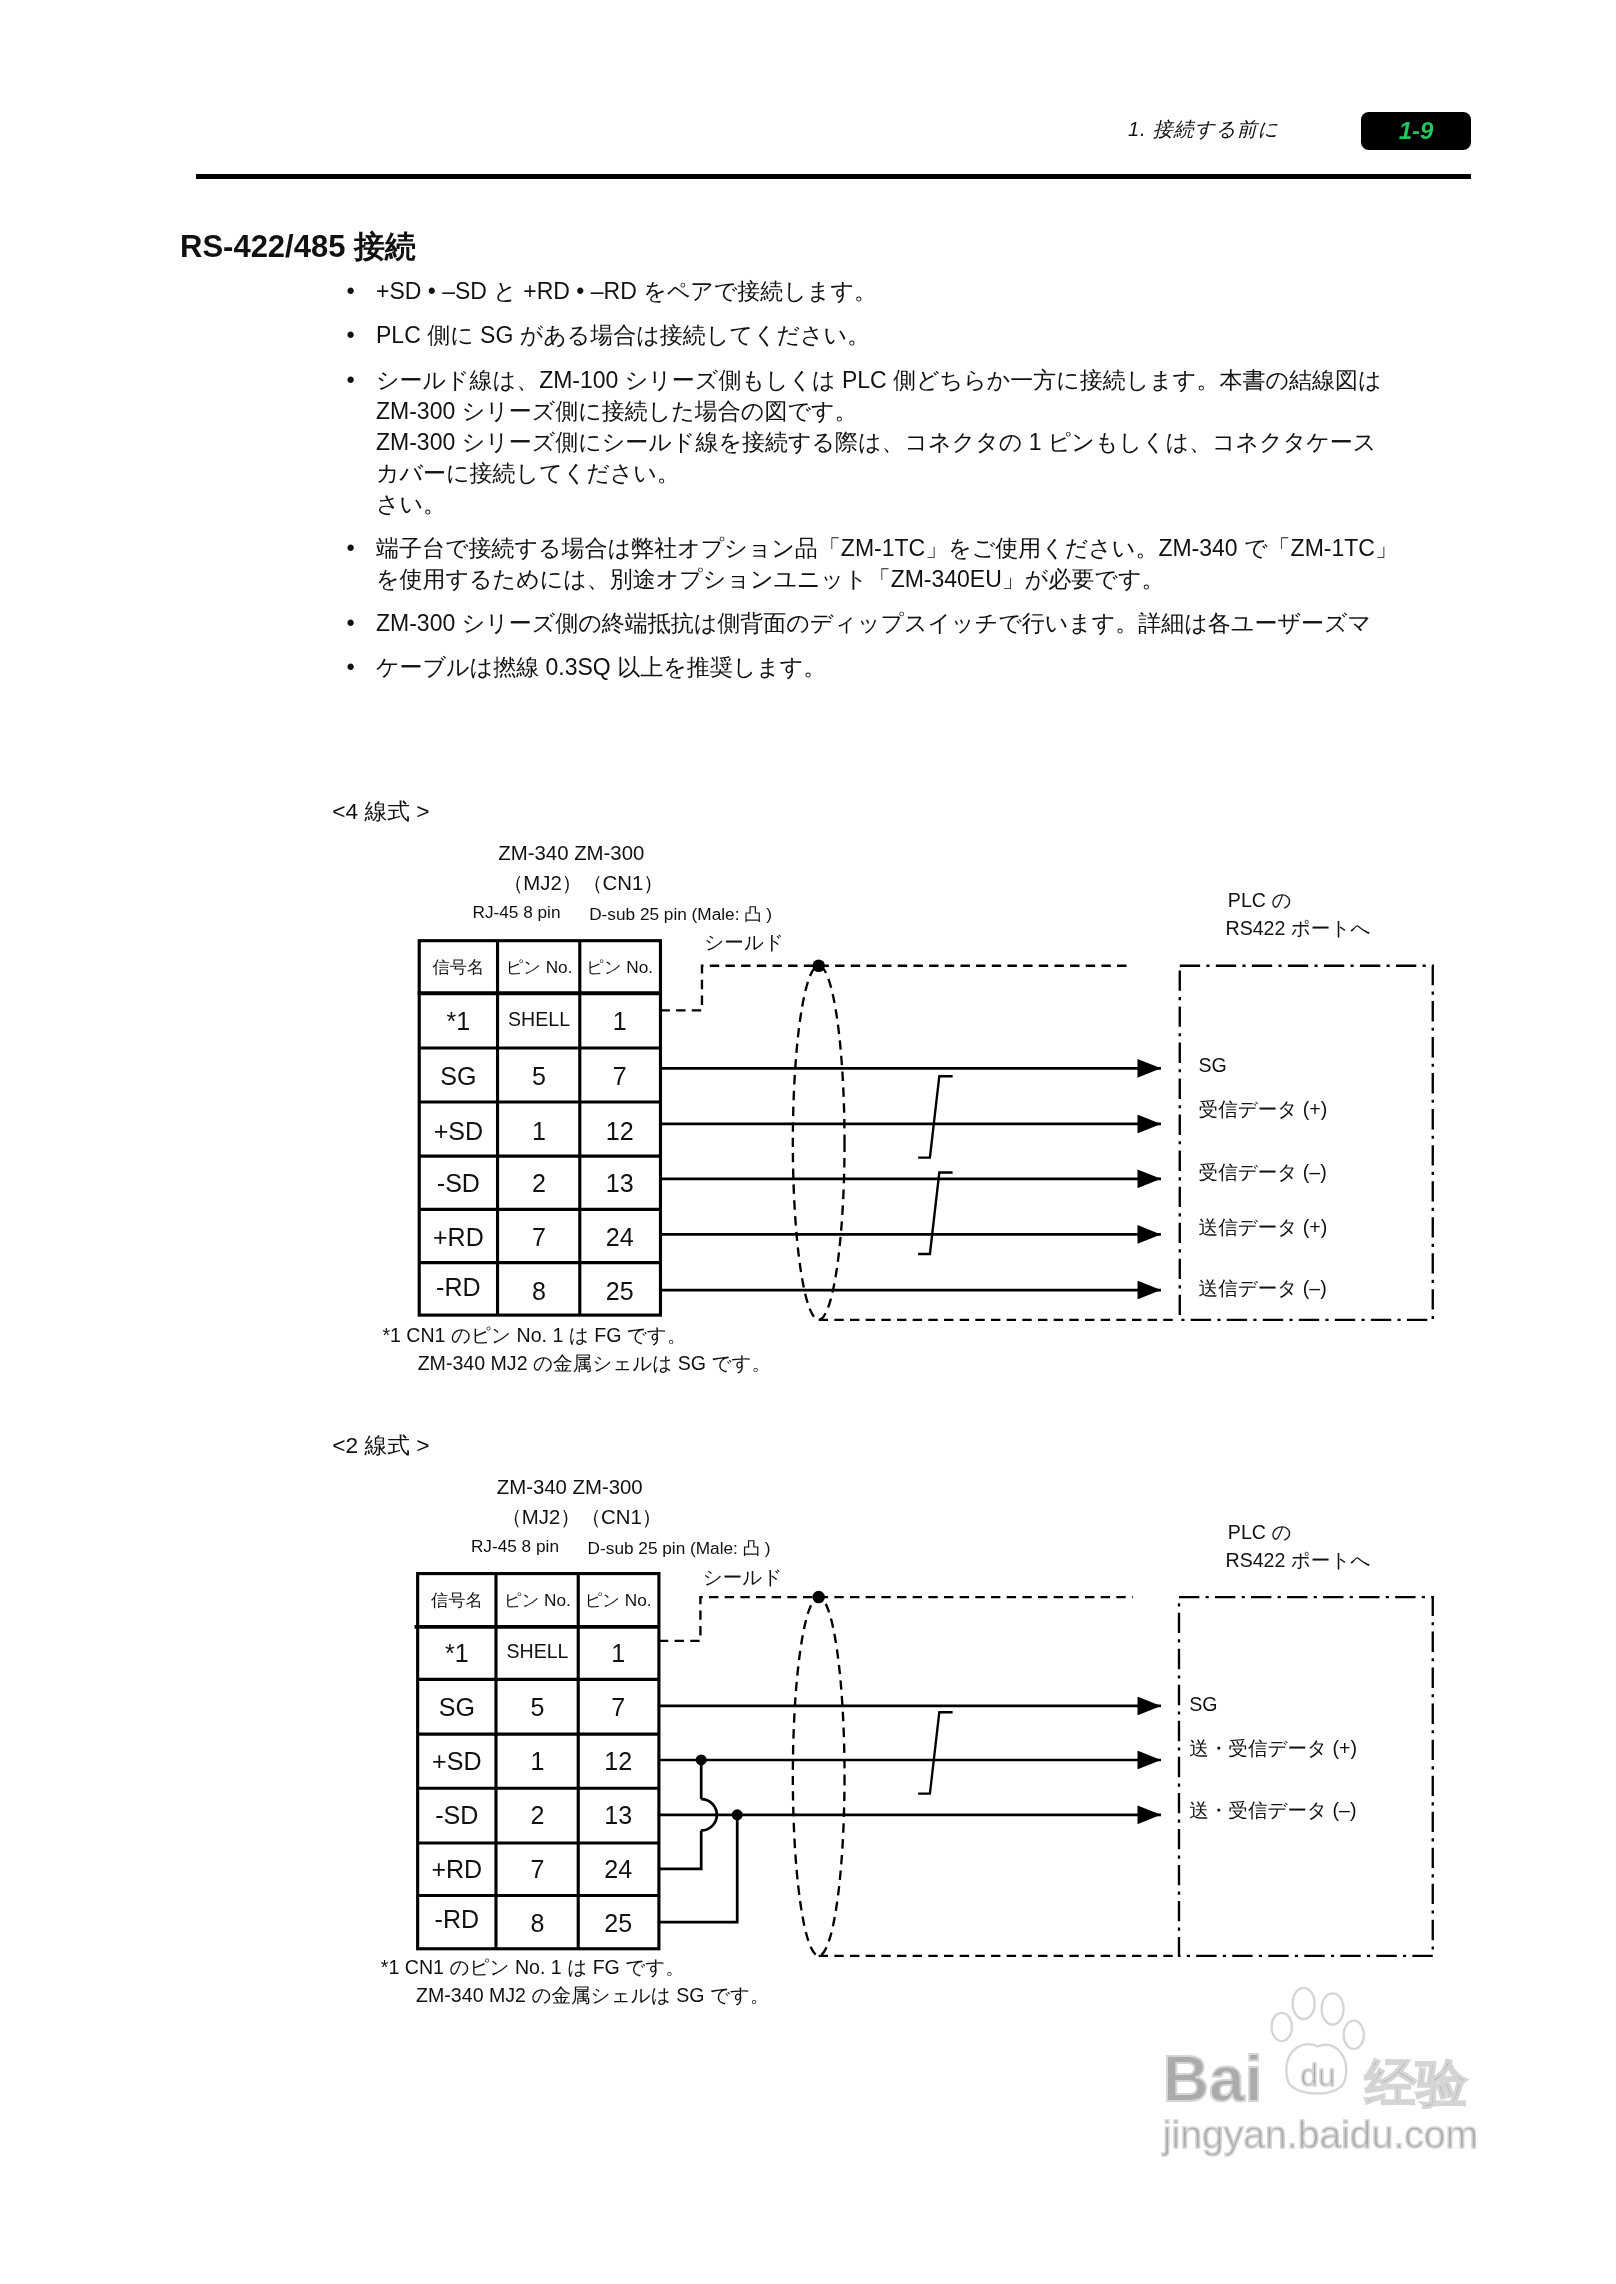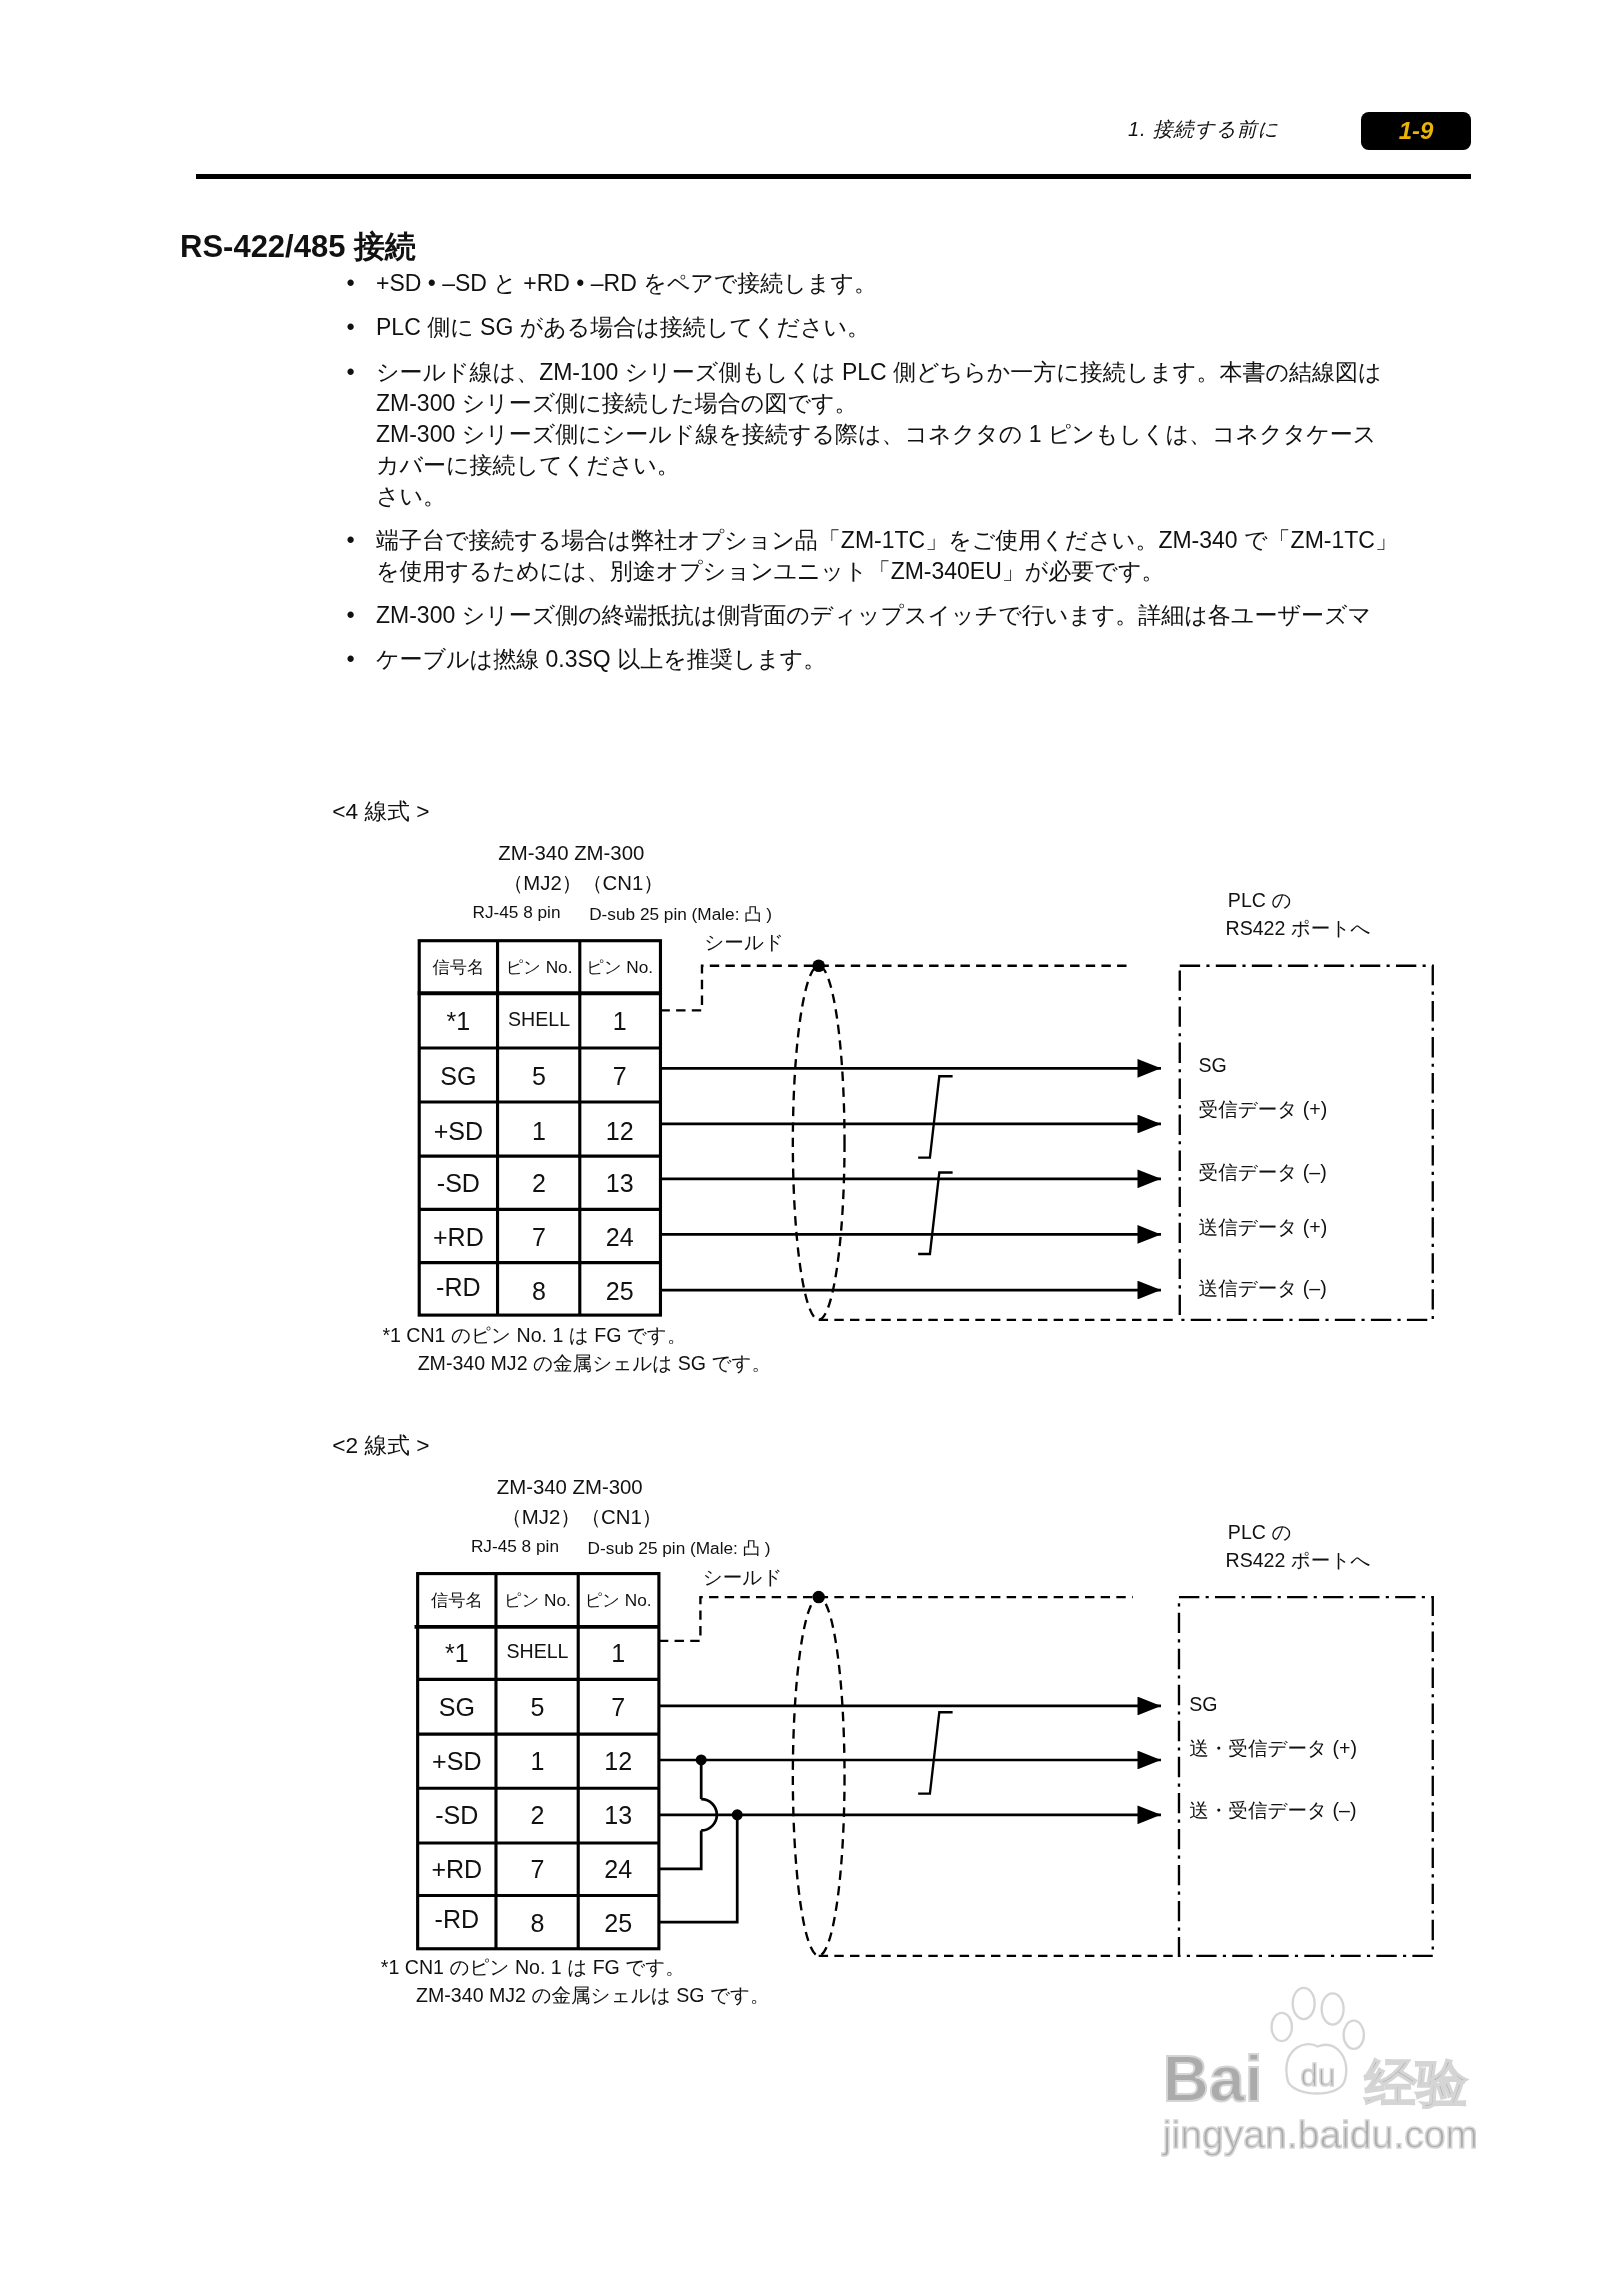--- a/index.html
+++ b/index.html
@@ -1,25 +1,25 @@
 <!DOCTYPE html>
 <html style="font-size:12.5px"><head>
 <meta charset="utf-8">
 <style>
   html, body { margin: 0; padding: 0; background: #ffffff; }
   body { width: 1617px; height: 2284px; position: relative; overflow: hidden;
          font-family: "Liberation Sans", "DejaVu Sans", sans-serif; color: #111; }
   .abs { position: absolute; white-space: nowrap; }
   .chapter { left: 1120px; top: 116px; font-size: 20px; font-style: italic; letter-spacing: 0.8px; margin-left: 8px; }
-  .pagebadge { left: 1361px; top: 112px; width: 110px; height: 38px; background: #000; color: #eab308;
+  .pagebadge { left: 1361px; top: 112px; width: 110px; height: 38px; background: #000; color: #22c55e;
                border-radius: 7.8px; font-size: 24px; font-weight: bold; font-style: italic;
                display: flex; align-items: center; justify-content: center; }
   .rule { left: 196px; top: 174px; width: 1275px; height: 4.7px; background: #000; }
   .heading { left: 180px; top: 226px; font-size: 31px; font-weight: bold; letter-spacing: 0px; }
-  .bullets { left: 345px; top: 268px; width: 1128px; margin: 0; padding: 0; list-style: none; }
+  .bullets { left: 345px; top: 276px; width: 1128px; margin: 0; padding: 0; list-style: none; }
   .bullets li { position: relative; padding-left: 31px; font-size: 23px; line-height: 31px; margin-bottom: 13.3px; white-space: normal; }
   .bullets li::before { content: "\2022"; position: absolute; left: 1.6px; top: 0; font-size: 23.5px; }
   .bullets .line { display: block; white-space: nowrap; }
   svg text { font-family: "Liberation Sans", "DejaVu Sans", sans-serif; fill: #111; }
   .watermark { left: 1147px; top: 1980px; opacity: 0.35; }
 </style>
 </head>
 <body>
 
 <div class="abs chapter">1.  接続する前に</div>

